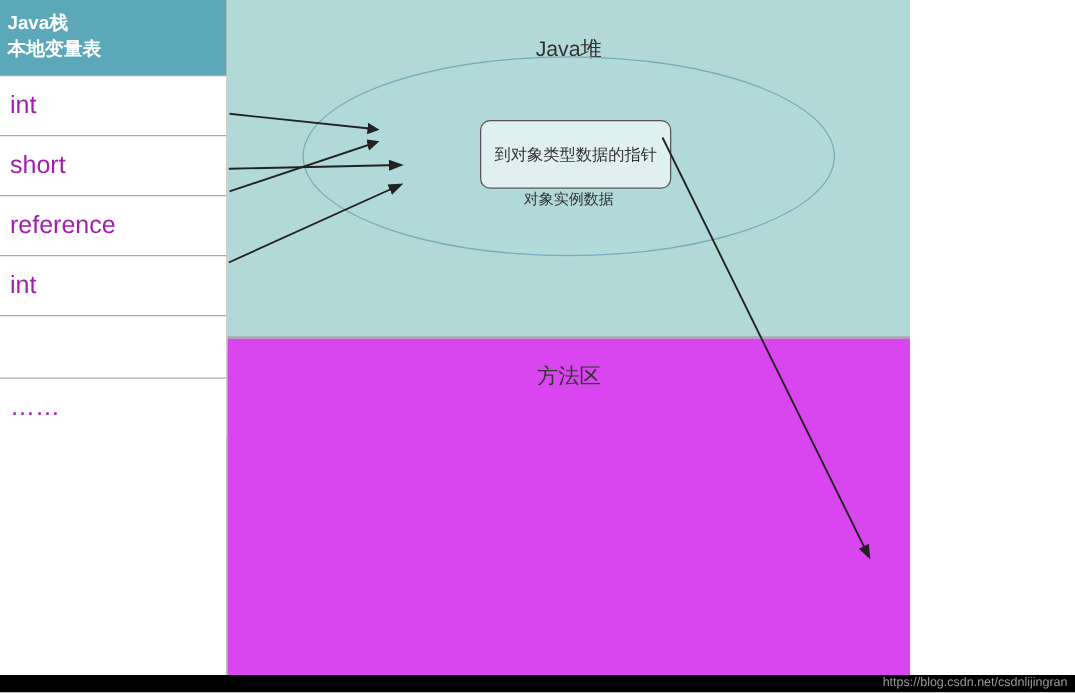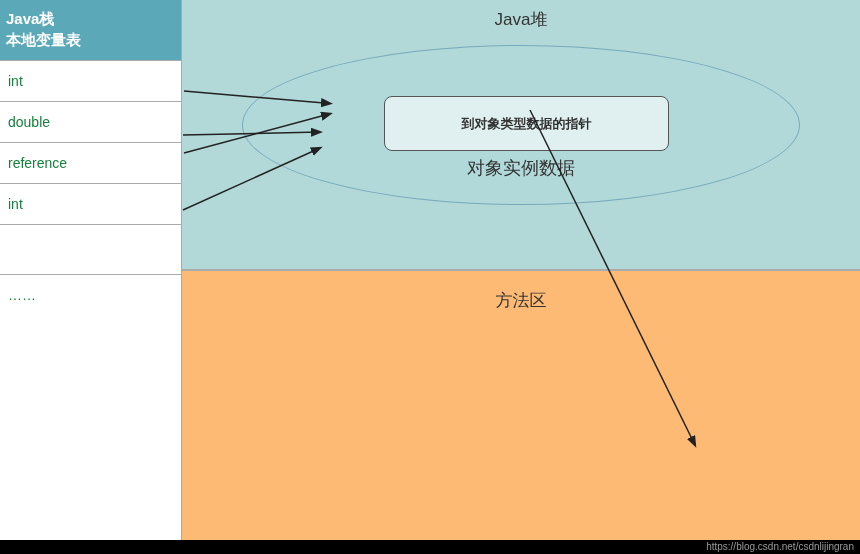--- a/index.html
+++ b/index.html
@@ -7,21 +7,21 @@
       width: 860px;
       height: 554px;
       font-family: "SimHei", "Microsoft YaHei", sans-serif;
       background: #fff;
       overflow: hidden;
       position: relative;
     }
 
     .main-container {
       display: flex;
-      width: 860px;
+      width: 728px;
       height: 540px;
     }
 
     
     .sidebar {
       width: 182px;
       border-right: 1px solid #aaa;
       display: flex;
       flex-direction: column;
     }
@@ -32,22 +32,22 @@
       font-size: 15px;
       font-weight: bold;
       padding: 8px 6px;
       line-height: 1.4;
       min-height: 60px;
     }
 
     .sidebar-row {
       border-top: 1px solid #aaa;
       padding: 12px 8px;
-      font-size: 14px;
-      color: #15803d;
+      font-size: 20px;
+      color: #a21caf;
       background: #fff;
       min-height: 40px;
     }
 
     .sidebar-row.empty {
       min-height: 50px;
     }
 
     
     .right-area {
@@ -63,21 +63,21 @@
       flex: 1;
       border-bottom: 2px solid #aaa;
       position: relative;
       overflow: hidden;
     }
 
     .heap-label {
       text-align: center;
       font-size: 17px;
       color: #333;
-      padding-top: 8px;
+      padding-top: 28px;
       font-weight: normal;
     }
 
     
     .outer-ellipse {
       position: absolute;
       top: 45px;
       left: 60px;
       right: 60px;
       height: 160px;
@@ -92,42 +92,41 @@
       top: 50px;
       left: 141px;
       right: 130px;
       height: 55px;
       border: 1.5px solid #555;
       background: rgba(255,255,255,0.6);
       border-radius: 8px;
       display: flex;
       align-items: center;
       justify-content: center;
-      font-weight: bold;
     }
 
     .inner-rect-label {
       font-size: 13px;
       color: #333;
       text-align: center;
     }
 
     .instance-data-label {
       position: absolute;
-      bottom: 24px;
+      bottom: 36px;
       left: 0;
       right: 0;
       text-align: center;
-      font-size: 18px;
+      font-size: 12px;
       color: #333;
     }
 
     
     .method-area {
-      background: #fdba74;
+      background: #d946ef;
       flex: 1;
       position: relative;
       overflow: hidden;
     }
 
     .method-label {
       text-align: center;
       font-size: 17px;
       color: #333;
       padding-top: 18px;
@@ -175,21 +174,21 @@
     }
   </style>
 </head>
 <body>
 
 <div class="main-container">
 
   <div class="sidebar">
     <div class="sidebar-header">Java栈<br>本地变量表</div>
     <div class="sidebar-row">int</div>
-    <div class="sidebar-row">double</div>
+    <div class="sidebar-row">short</div>
     <div class="sidebar-row">reference</div>
     <div class="sidebar-row">int</div>
     <div class="sidebar-row empty"></div>
     <div class="sidebar-row">……</div>
   </div>
 
   <div class="right-area">
 
     <div class="heap-area">
       <div class="heap-label">Java堆</div>

